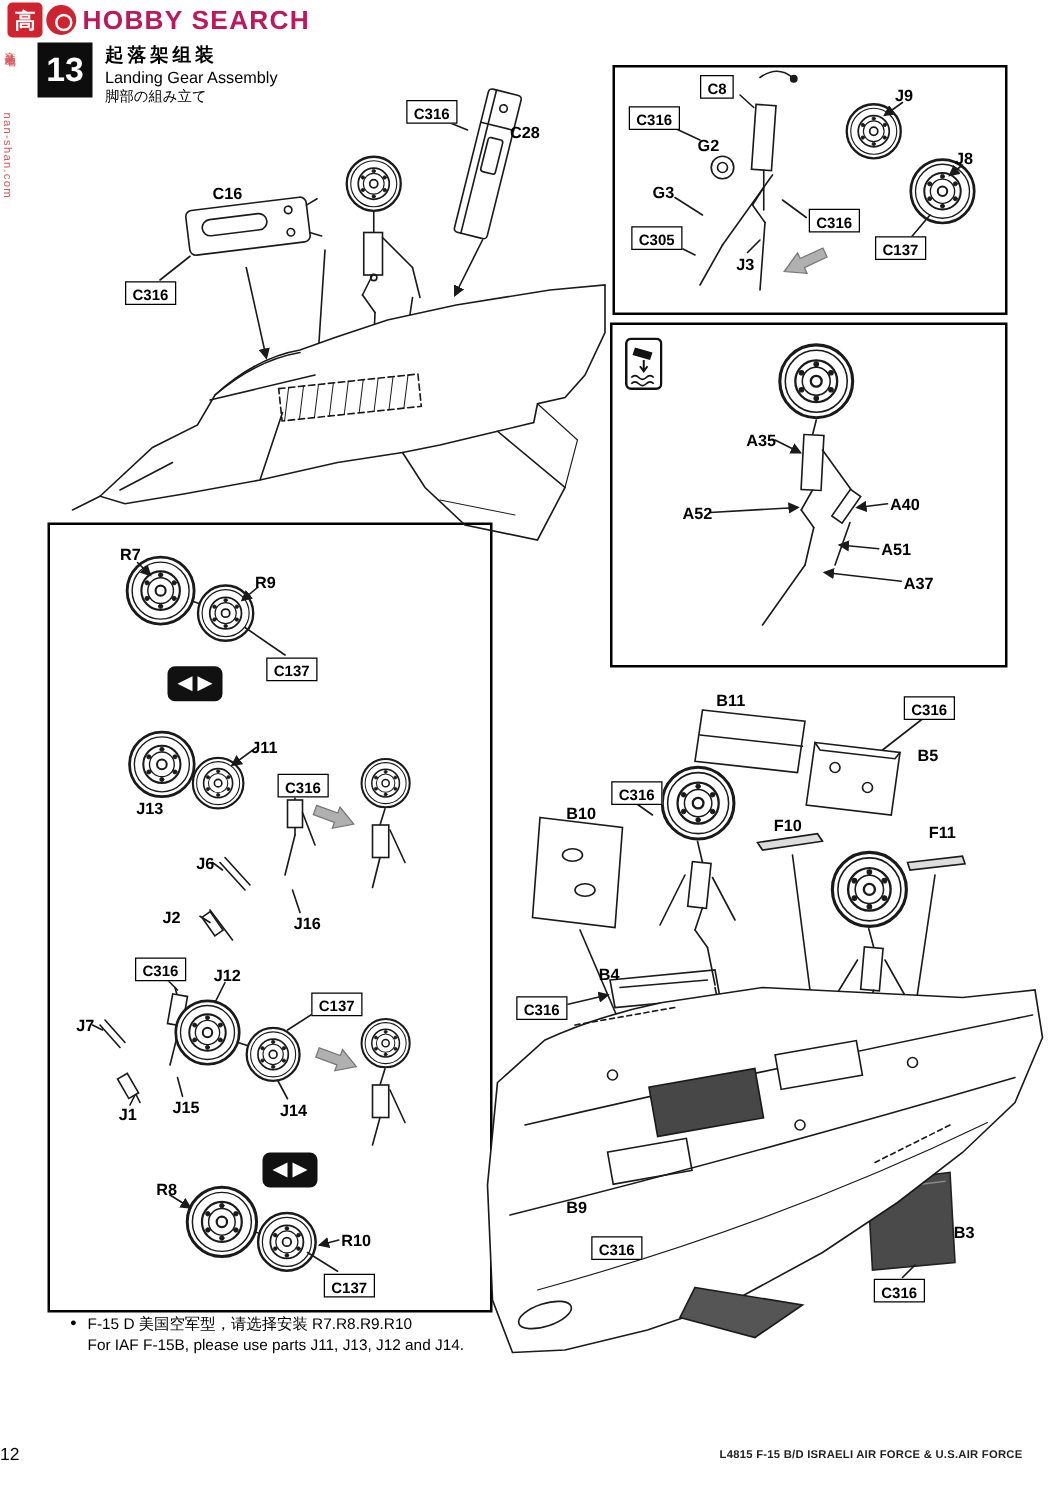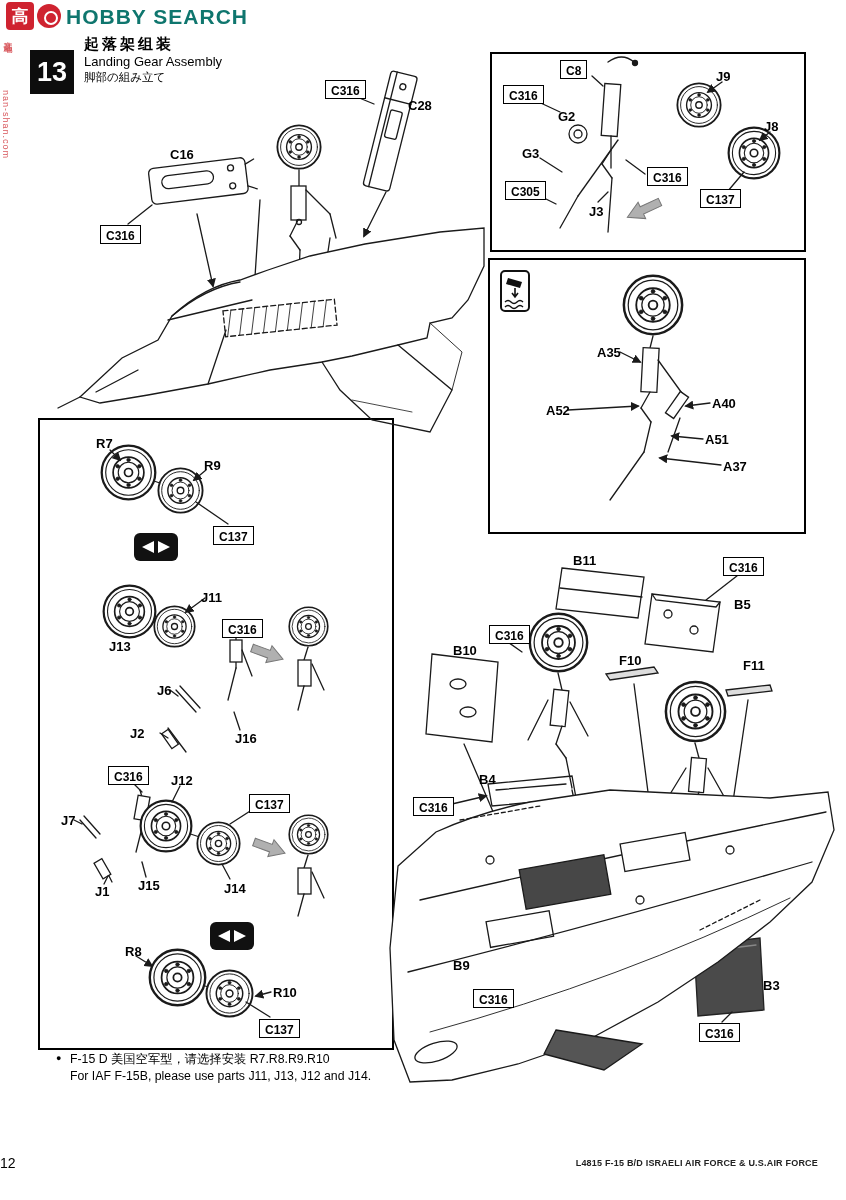--- a/index.html
+++ b/index.html
@@ -3,29 +3,29 @@
 <meta charset="utf-8">
 <style>
   html,body{margin:0;padding:0;}
   .page{position:relative;width:846px;height:1200px;background:#fff;overflow:hidden;
         font-family:"Liberation Sans",sans-serif;color:#000;}
   .art{position:absolute;left:0;top:0;z-index:1;color:#1a1a1a;}
   .inset{position:absolute;border:2px solid #000;z-index:0;background:#fff;}
   .lbl{position:absolute;z-index:3;font-size:13px;font-weight:700;line-height:1;white-space:nowrap;}
   .boxed{border:1.5px solid #000;padding:4px 5px 1px;background:#fff;font-size:12px;}
   .step-box{position:absolute;left:30px;top:34px;width:44px;height:44px;background:#0d0d0d;color:#fff;
-            display:flex;align-items:center;justify-content:center;font-size:27px;font-weight:700;z-index:3;margin-top:16px;}
+            display:flex;align-items:center;justify-content:center;font-size:27px;font-weight:700;z-index:3;}
   .t-cn{position:absolute;left:84px;top:35px;font-size:15px;font-weight:700;letter-spacing:3px;z-index:3;}
   .t-en{position:absolute;left:84px;top:54px;font-size:13px;z-index:3;}
   .t-jp{position:absolute;left:84px;top:70px;font-size:11.5px;z-index:3;}
   .wm-sq{position:absolute;left:6px;top:2px;width:28px;height:28px;background:#cf2330;border-radius:4px;
          color:#fff;font-size:17px;font-weight:700;display:flex;align-items:center;justify-content:center;z-index:4;}
   .wm-ci{position:absolute;left:37px;top:4px;width:24px;height:24px;background:#cf2330;border-radius:50%;z-index:4;}
   .wm-ci::after{content:"";position:absolute;left:7px;top:7px;width:10px;height:10px;border:2px solid #fff;border-radius:50%;}
-  .wm-brand{position:absolute;left:66px;top:5px;color:#0f766e;font-size:21px;font-weight:700;letter-spacing:1px;z-index:4;}
+  .wm-brand{position:absolute;left:66px;top:5px;color:#be185d;font-size:21px;font-weight:700;letter-spacing:1px;z-index:4;}
   .wm-side{position:absolute;left:1px;color:#d8575c;font-size:9px;writing-mode:vertical-rl;letter-spacing:1px;z-index:4;}
   .icon-box{position:absolute;z-index:3;}
   .note{position:absolute;left:56px;top:1051px;z-index:3;padding-left:14px;}
   .note-bullet{position:absolute;left:0;top:2px;font-size:9px;}
   .note-line{font-size:12.3px;line-height:16.5px;}
   .footer-page{position:absolute;left:0;right:0;top:1155px;text-align:left;font-size:14px;z-index:3;}
   .footer-kit{position:absolute;right:28px;top:1158px;font-size:9px;font-weight:700;letter-spacing:.2px;color:#222;z-index:3;}
 </style>
 </head>
 <body>

